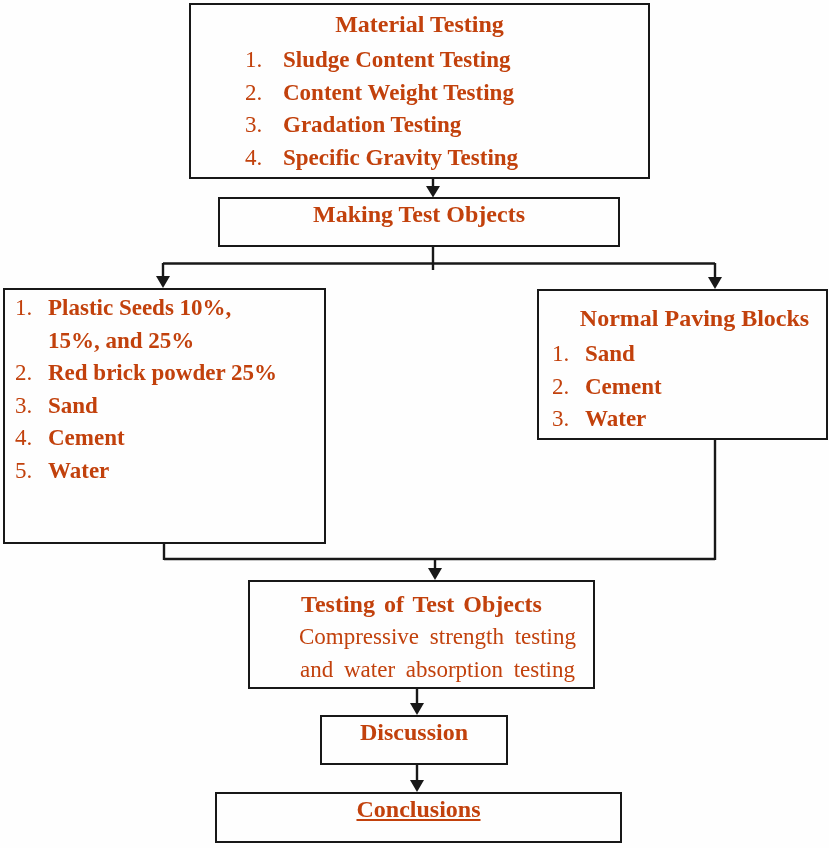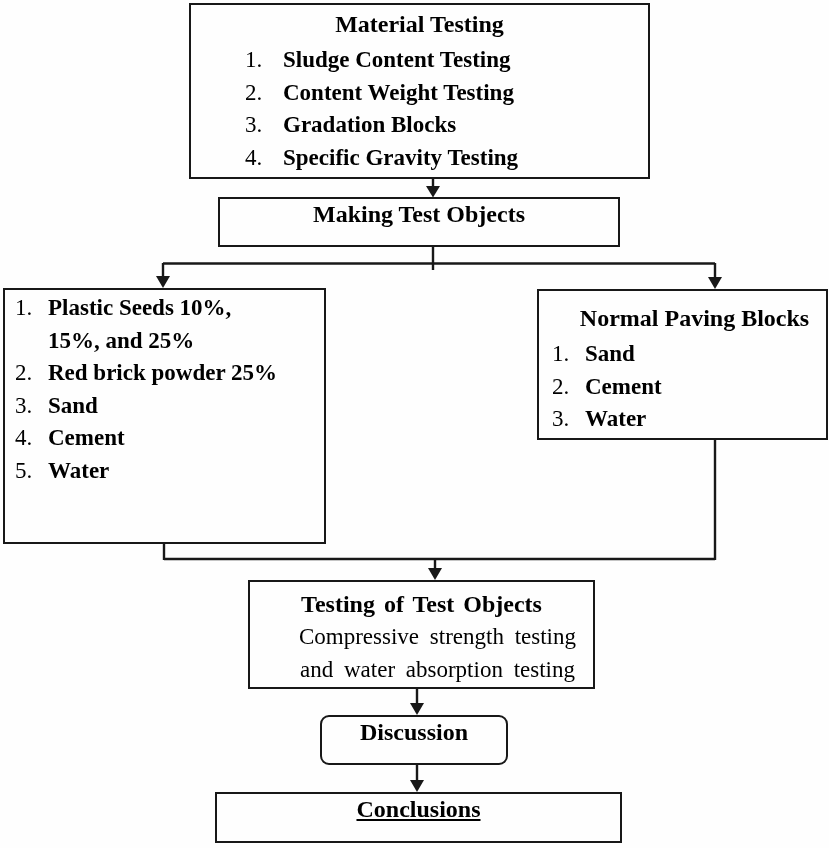--- a/index.html
+++ b/index.html
@@ -2,21 +2,21 @@
 <html><head>
 <meta charset="utf-8">
 <style>
   html, body { margin: 0; padding: 0; background: #ffffff; }
   #canvas {
     position: relative;
     width: 829px;
     height: 848px;
     background: #fefefe;
     font-family: "Liberation Serif", "DejaVu Serif", serif;
-    color: #000000;
+    color: #c2410c;
     overflow: hidden;
   }
   #connectors {
     position: absolute;
     left: 0; top: 0;
     width: 829px; height: 848px;
   }
   #connectors line { stroke: #181818; stroke-width: 2.4; }
   #connectors polygon { fill: #181818; }
   .node {
@@ -61,21 +61,21 @@
     word-spacing: 5px;
     margin-top: 2px;
     padding-left: 32px;
   }
 
   #node-material    { left: 189px; top: 3px;   width: 461px; height: 176px; }
   #node-making      { left: 218px; top: 197px; width: 402px; height: 50px;  }
   #node-innovation  { left: 3px;   top: 288px; width: 323px; height: 256px; }
   #node-normal      { left: 537px; top: 289px; width: 291px; height: 151px; }
   #node-testing     { left: 248px; top: 580px; width: 347px; height: 109px; }
-  #node-discussion  { left: 320px; top: 715px; width: 188px; height: 50px; border-radius: 9px;  }
+  #node-discussion  { left: 320px; top: 715px; width: 188px; height: 50px;  }
   #node-conclusions { left: 215px; top: 792px; width: 407px; height: 51px; text-decoration: underline;  }
 </style>
 </head>
 <body>
 
 <div id="canvas">
 
   <svg id="connectors" viewBox="0 0 829 848" xmlns="http://www.w3.org/2000/svg">
 
     <line x1="433" y1="179" x2="433" y2="187"></line>
@@ -107,21 +107,21 @@
       <div class="li">
         <span class="num">1.</span>
         <span class="txt">Sludge Content Testing</span>
       </div>
       <div class="li">
         <span class="num">2.</span>
         <span class="txt">Content Weight Testing</span>
       </div>
       <div class="li">
         <span class="num">3.</span>
-        <span class="txt">Gradation Blocks</span>
+        <span class="txt">Gradation Testing</span>
       </div>
       <div class="li">
         <span class="num">4.</span>
         <span class="txt">Specific Gravity Testing</span>
       </div>
     </div>
   </div>
 
   <div class="node center-box" id="node-making">
     <div class="node-title">Making Test Objects</div>

